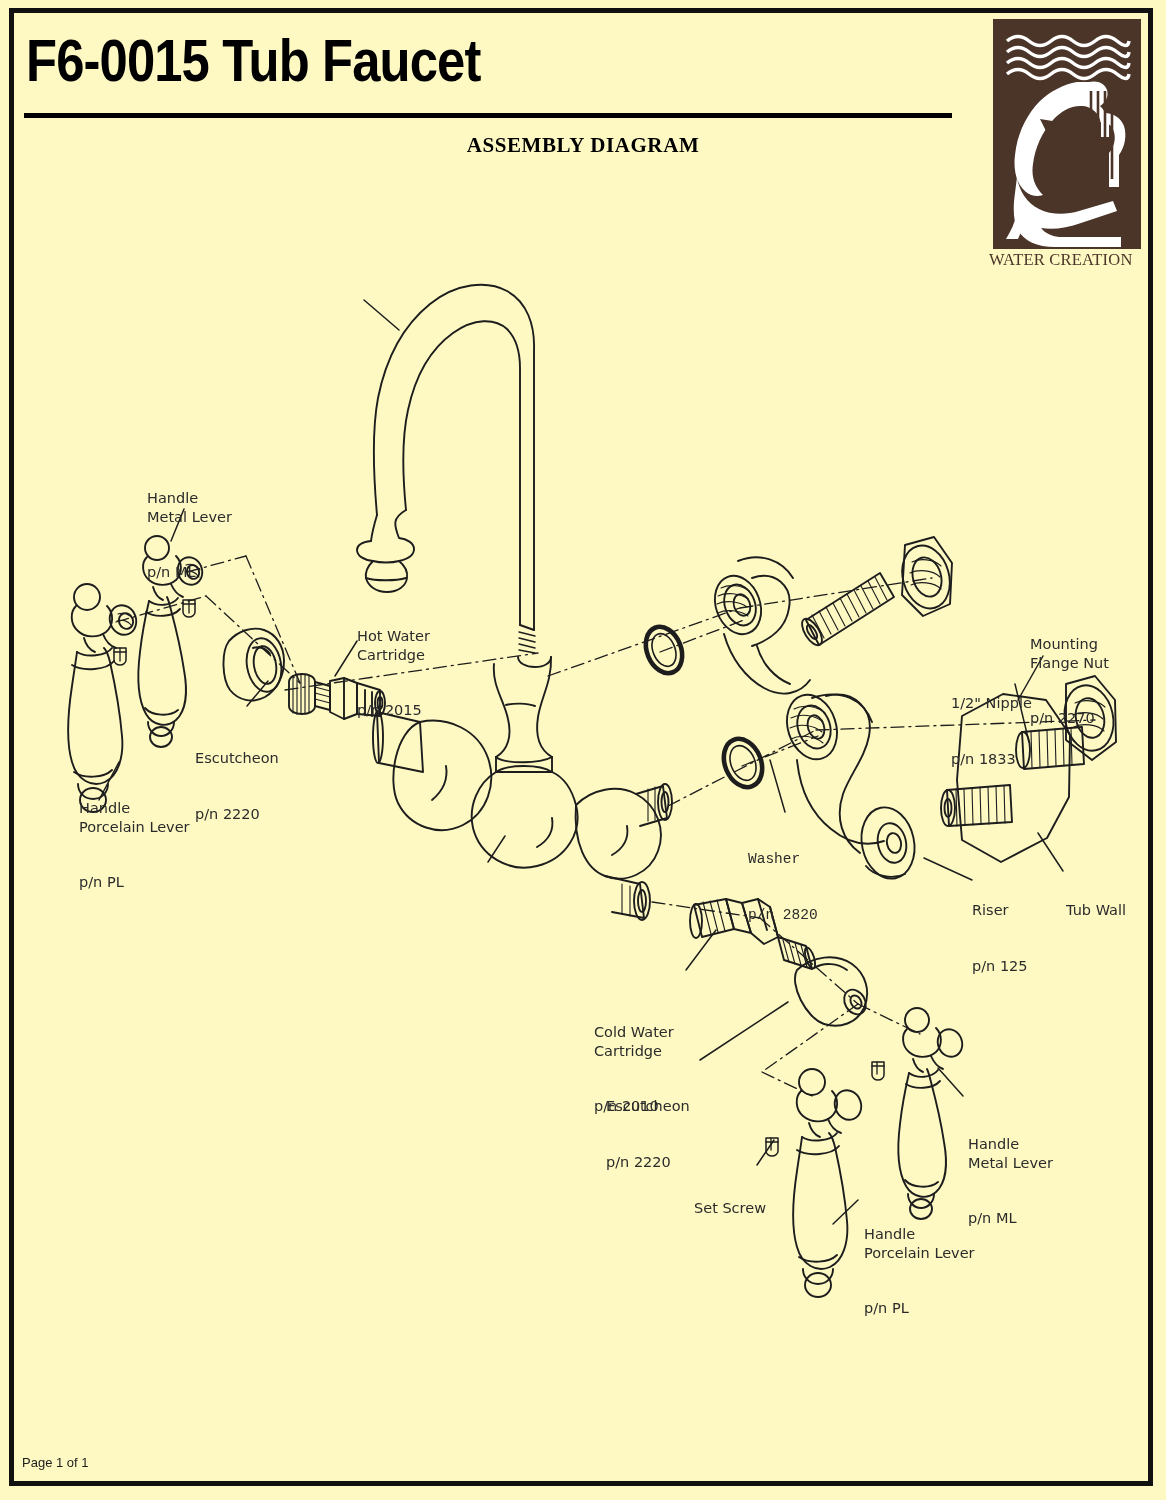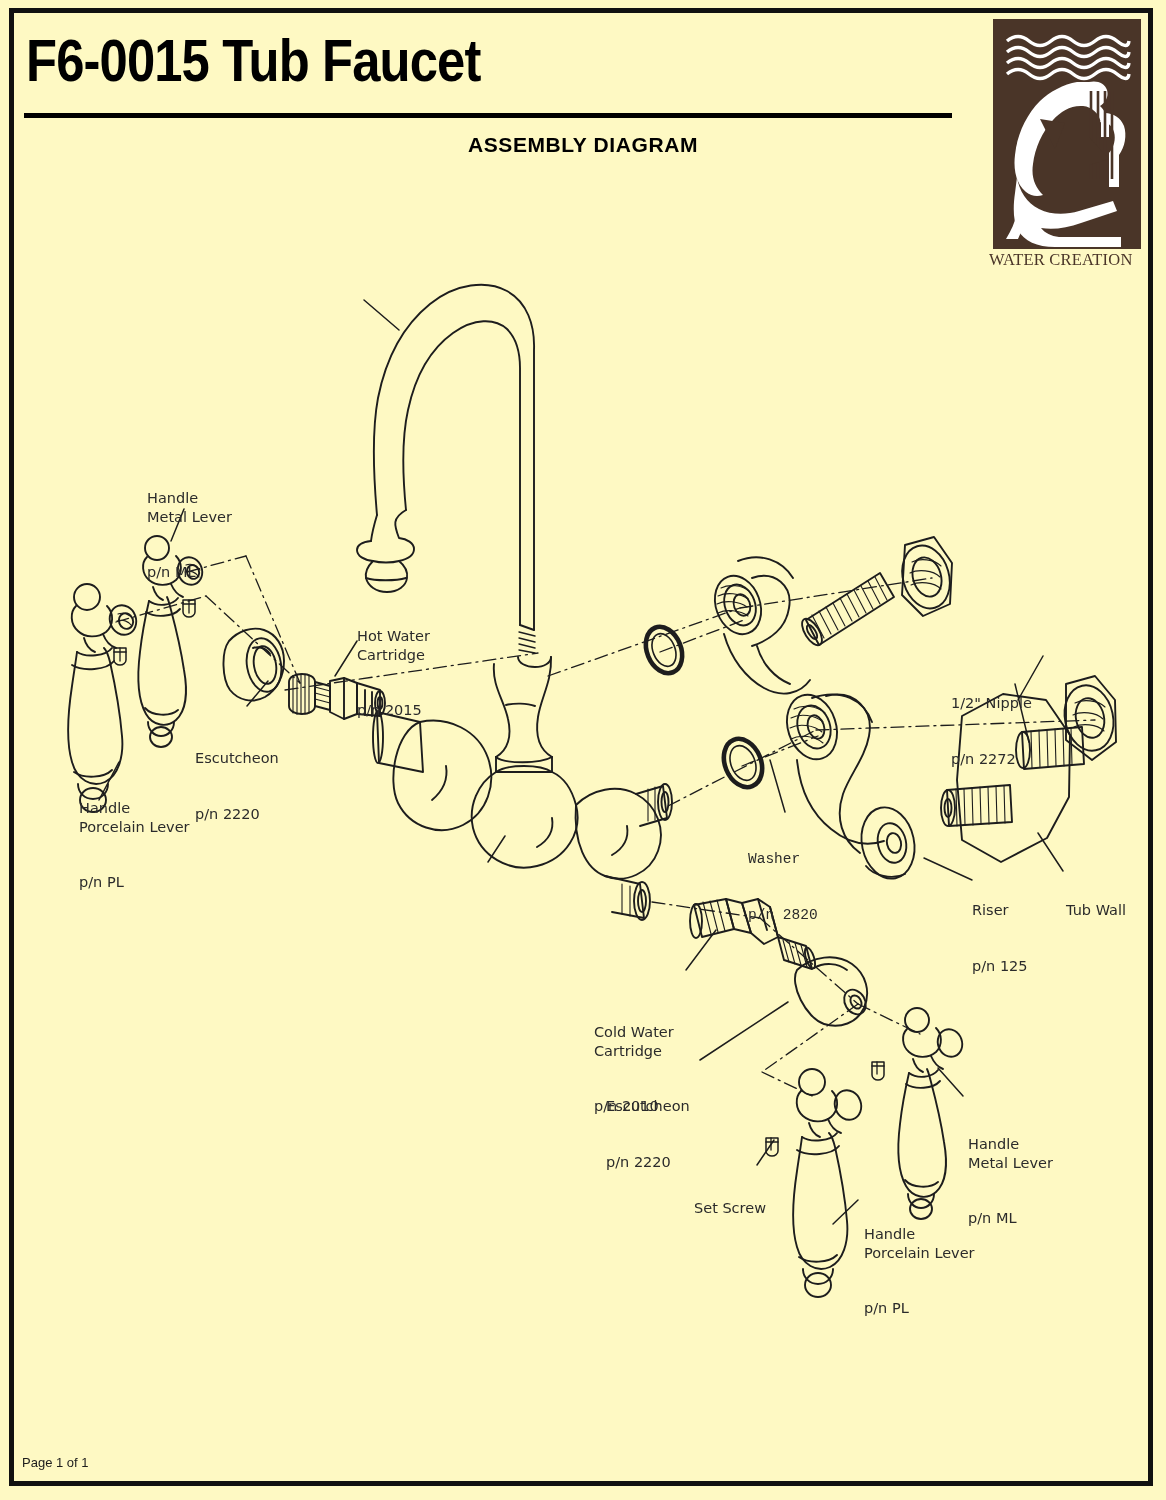--- a/index.html
+++ b/index.html
@@ -45,21 +45,21 @@
     width: 928px;
     height: 5px;
     background: #000000;
   }
   #subtitle {
     position: absolute;
     left: 0;
     top: 133px;
     width: 1166px;
     text-align: center;
-    font-family: Liberation Sans, sans-serif;
+    font-family: Liberation Serif, serif;
     font-size: 21px;
     font-weight: 700;
     letter-spacing: 0.6px;
     color: #000000;
   }
   
   #logo {
     position: absolute;
     left: 993px;
     top: 19px;
@@ -663,23 +663,27 @@
     <div>p/n 2820</div>
   </div>
 
   <div class="lbl" style="left:972px; top:864px;">
     <div>Riser</div>
     <div>p/n 125</div>
   </div>
 
   <div class="lbl" style="left:951px; top:657px;">
     <div>1/2" Nipple</div>
-    <div>p/n 2272</div>
-  </div>
-
+    <div>p/n 1833</div>
+  </div>
+
+  <div class="lbl" style="left:1030px; top:598px;">
+    <div><div>Mounting</div><div>Flange Nut</div></div>
+    <div>p/n 2270</div>
+  </div>
 
   <div class="lbl" style="left:1066px; top:864px;">
     <div>Tub Wall</div>
   </div>
 
   <div class="lbl" style="left:594px; top:986px;">
     <div><div>Cold Water</div><div>Cartridge</div></div>
     <div>p/n 2010</div>
   </div>
 

